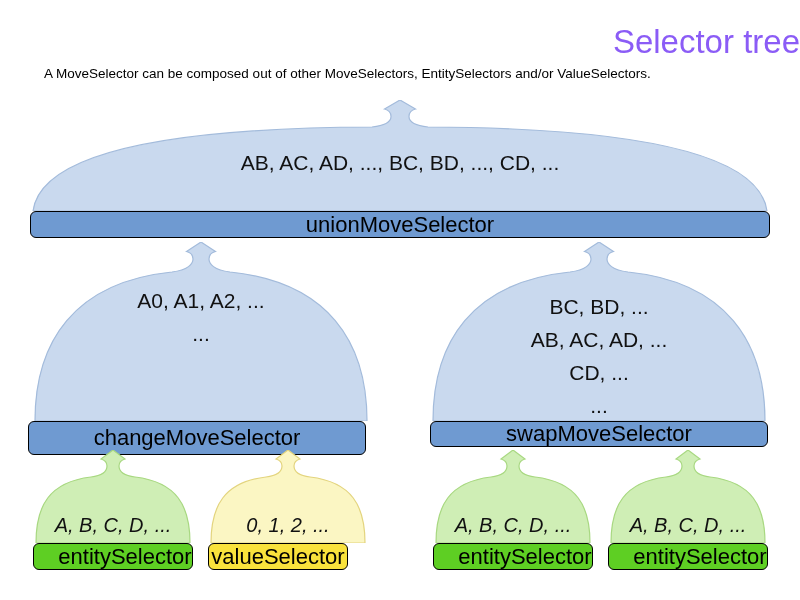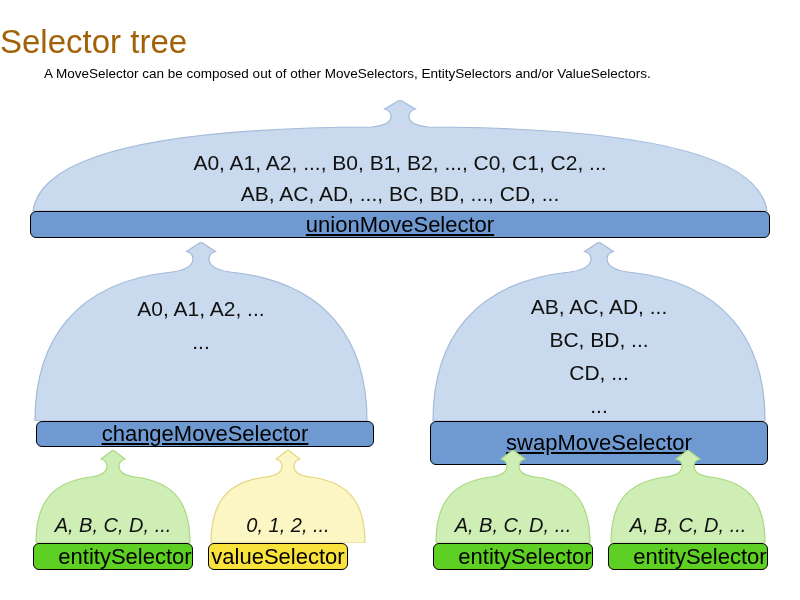--- a/index.html
+++ b/index.html
@@ -1,85 +1,84 @@
 <!DOCTYPE html>
 <html style="--cloud-blue: #c9d9ee; --cloud-blue-stroke: #a3bbdb; --bar-blue: #6f9ad1; --cloud-green: #cfeeb5; --cloud-green-stroke: #a8d881; --bar-green: #5ecf23; --cloud-yellow: #fbf6c3; --cloud-yellow-stroke: #e3d47e; --bar-yellow: #f9e23c;"><head>
 <meta charset="utf-8">
 <style>
   html,body{margin:0;padding:0;background:#fff;}
   .canvas{
     position:relative;width:800px;height:600px;background:#ffffff;overflow:hidden;
     font-family:"Liberation Sans","DejaVu Sans",sans-serif;color:#000;
   }
   .title{
-    position:absolute;left:0;top:24px;width:800px;text-align:left;
-    font-size:33px;line-height:36px;color:#a16207;
+    position:absolute;left:0;top:24px;width:800px;text-align:right;
+    font-size:33px;line-height:36px;color:#8b5cf6;
   }
   .subtitle{
     position:absolute;left:0;top:66px;width:800px;text-align:left;
     font-size:13.5px;line-height:16px;color:#000;padding-left:44px;
   }
   svg.cloud{position:absolute;display:block;}
   svg.cloud.blue path{fill:var(--cloud-blue);stroke:var(--cloud-blue-stroke);stroke-width:1.2;}
   svg.cloud.green path{fill:var(--cloud-green);stroke:var(--cloud-green-stroke);stroke-width:1.2;}
   svg.cloud.yellow path{fill:var(--cloud-yellow);stroke:var(--cloud-yellow-stroke);stroke-width:1.2;}
   .cloudtext{
     position:absolute;text-align:center;font-size:21px;line-height:31px;color:#111;
   }
   .cloudtext.small{font-size:20px;line-height:30px;font-style:italic;}
   .cloudtext.mid{line-height:33px;}
   .bar{
     position:absolute;display:flex;align-items:center;justify-content:center;
     border:1.6px solid #000;border-radius:6px;box-sizing:border-box;
     font-size:22px;color:#000;white-space:nowrap;
   }
-  .bar-blue{background:var(--bar-blue);text-decoration:underline;}
+  .bar-blue{background:var(--bar-blue);}
   .bar-green{background:var(--bar-green);padding-left:24px;}
   .bar-yellow{background:var(--bar-yellow);}
 </style>
 </head>
 <body>
 
 <div class="canvas">
 
   <div class="title">Selector tree</div>
   <div class="subtitle">A MoveSelector can be composed out of other MoveSelectors, EntitySelectors and/or ValueSelectors.</div>
 
   <svg class="cloud blue" style="left:30px;top:100px" width="740" height="111" viewBox="0 0 740 111">
     <path d="M 3 111 C 10 60 110 28 342 27 C 356 25.5 361 21 361 16.5 C 361 12.5 358.5 10 354.5 9 L 370 0 L 385.5 9 C 381.5 10 379 12.5 379 16.5 C 379 21 384 25.5 398 27 C 630 28 730 60 737 111 Z"></path>
   </svg>
   <div class="cloudtext" style="left:30px;top:147px;width:740px">
-    <div>A0, A1, A2, ..., B0, B1, B2, ..., C0, C1, C2, ...</div>
     <div>AB, AC, AD, ..., BC, BD, ..., CD, ...</div>
   </div>
   <div class="bar bar-blue" style="left:30px;top:211px;width:740px;height:27px">
     <span>unionMoveSelector</span>
   </div>
 
   <svg class="cloud blue" style="left:32px;top:242px" width="338" height="179" viewBox="0 0 338 179">
     <path d="M 3 179 C 3 100 42 40 140 30 C 156 28 161 22 161 17 C 161 13 158.5 10.5 154.5 9.5 L 169 0 L 183.5 9.5 C 179.5 10.5 177 13 177 17 C 177 22 182 28 198 30 C 296 40 335 100 335 179 Z"></path>
   </svg>
-  <div class="cloudtext mid" style="left:32px;top:292px;width:338px">
+  <div class="cloudtext mid" style="left:32px;top:284px;width:338px">
     <div>A0, A1, A2, ...</div>
     <div>...</div>
   </div>
-  <div class="bar bar-blue" style="left:36px;top:421px;width:338px;height:26px">
+  <div class="bar bar-blue" style="left:28px;top:421px;width:338px;height:34px">
     <span>changeMoveSelector</span>
   </div>
 
   <svg class="cloud blue" style="left:430px;top:242px" width="338" height="179" viewBox="0 0 338 179">
     <path d="M 3 179 C 3 100 42 40 140 30 C 156 28 161 22 161 17 C 161 13 158.5 10.5 154.5 9.5 L 169 0 L 183.5 9.5 C 179.5 10.5 177 13 177 17 C 177 22 182 28 198 30 C 296 40 335 100 335 179 Z"></path>
   </svg>
   <div class="cloudtext mid" style="left:430px;top:290px;width:338px">
+    <div>BC, BD, ...</div>
     <div>AB, AC, AD, ...</div>
-    <div>BC, BD, ...</div>
     <div>CD, ...</div>
     <div>...</div>
   </div>
-  <div class="bar bar-blue" style="left:430px;top:421px;width:338px;height:44px">
+  <div class="bar bar-blue" style="left:430px;top:421px;width:338px;height:26px">
     <span>swapMoveSelector</span>
   </div>
 
   <svg class="cloud green" style="left:33px;top:450px" width="160" height="93" viewBox="0 0 160 93">
     <path d="M 3 93 C 3 56 16 32 58 27 C 70 25.5 74 20.5 74 16 C 74 12.5 71.5 10 68 9 L 80 0 L 92 9 C 88.5 10 86 12.5 86 16 C 86 20.5 90 25.5 102 27 C 144 32 157 56 157 93 Z"></path>
   </svg>
   <div class="cloudtext small" style="left:33px;top:510px;width:160px">
     <div>A, B, C, D, ...</div>
   </div>
   <div class="bar bar-green" style="left:33px;top:543px;width:160px;height:27px">

